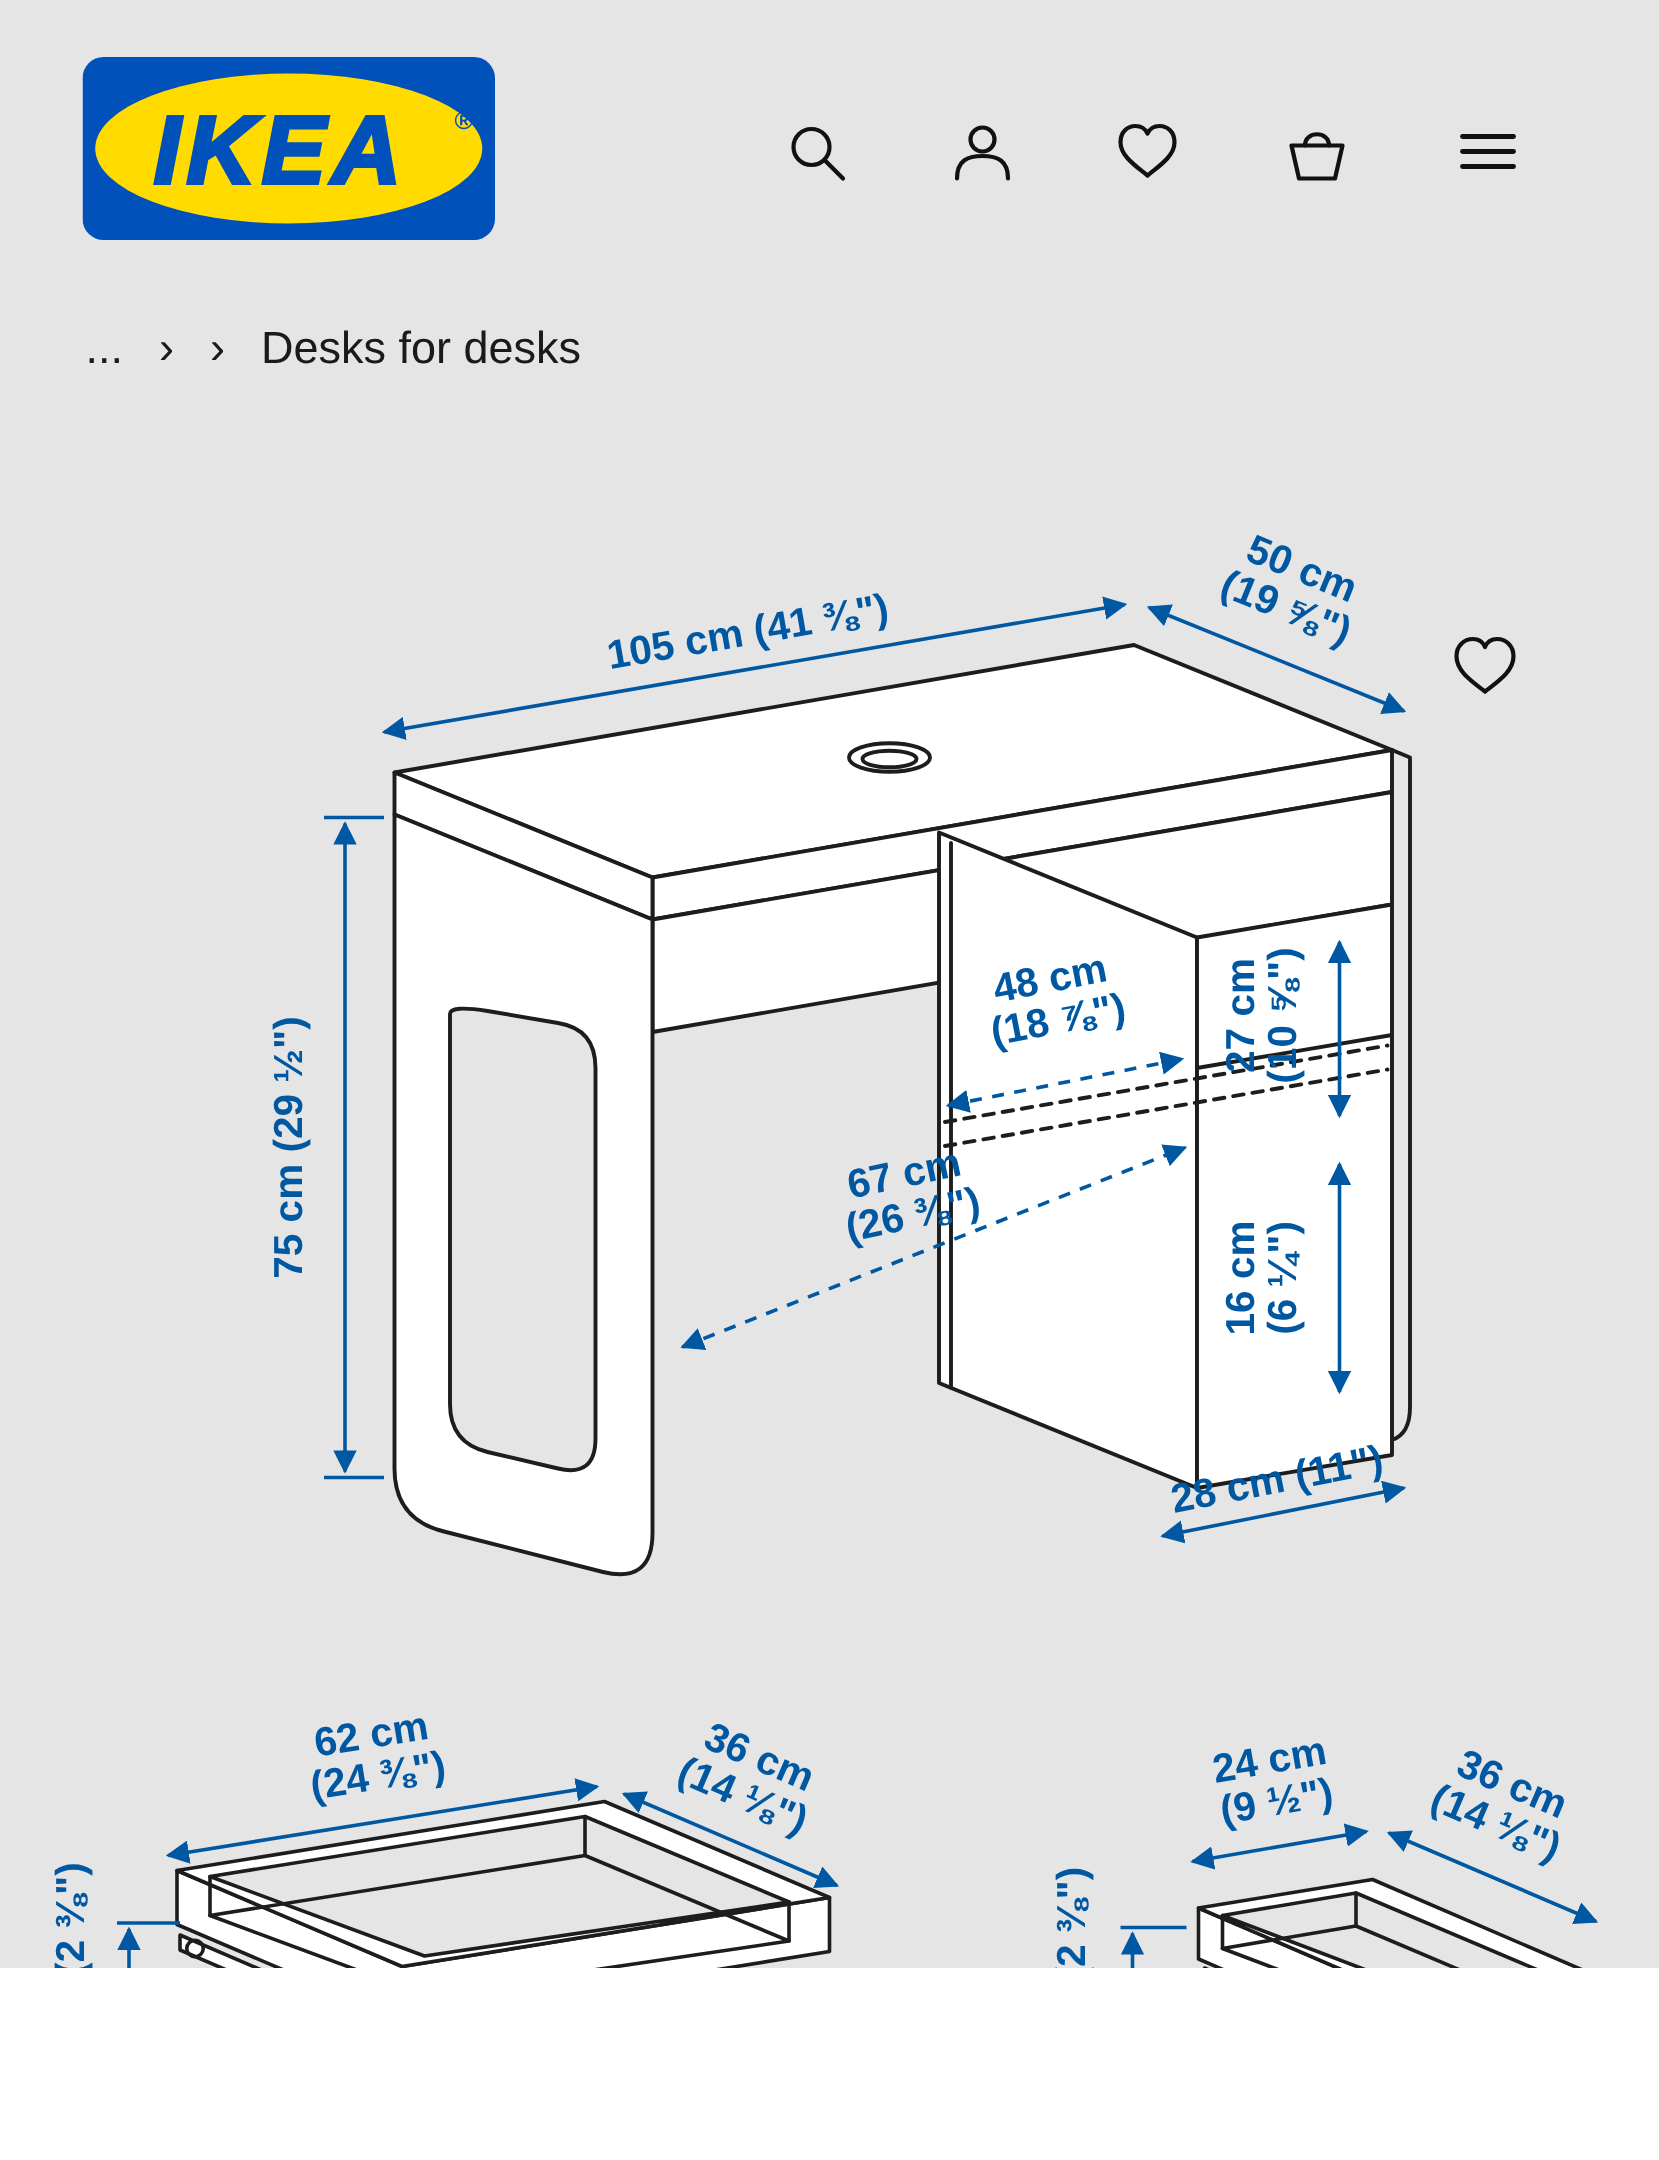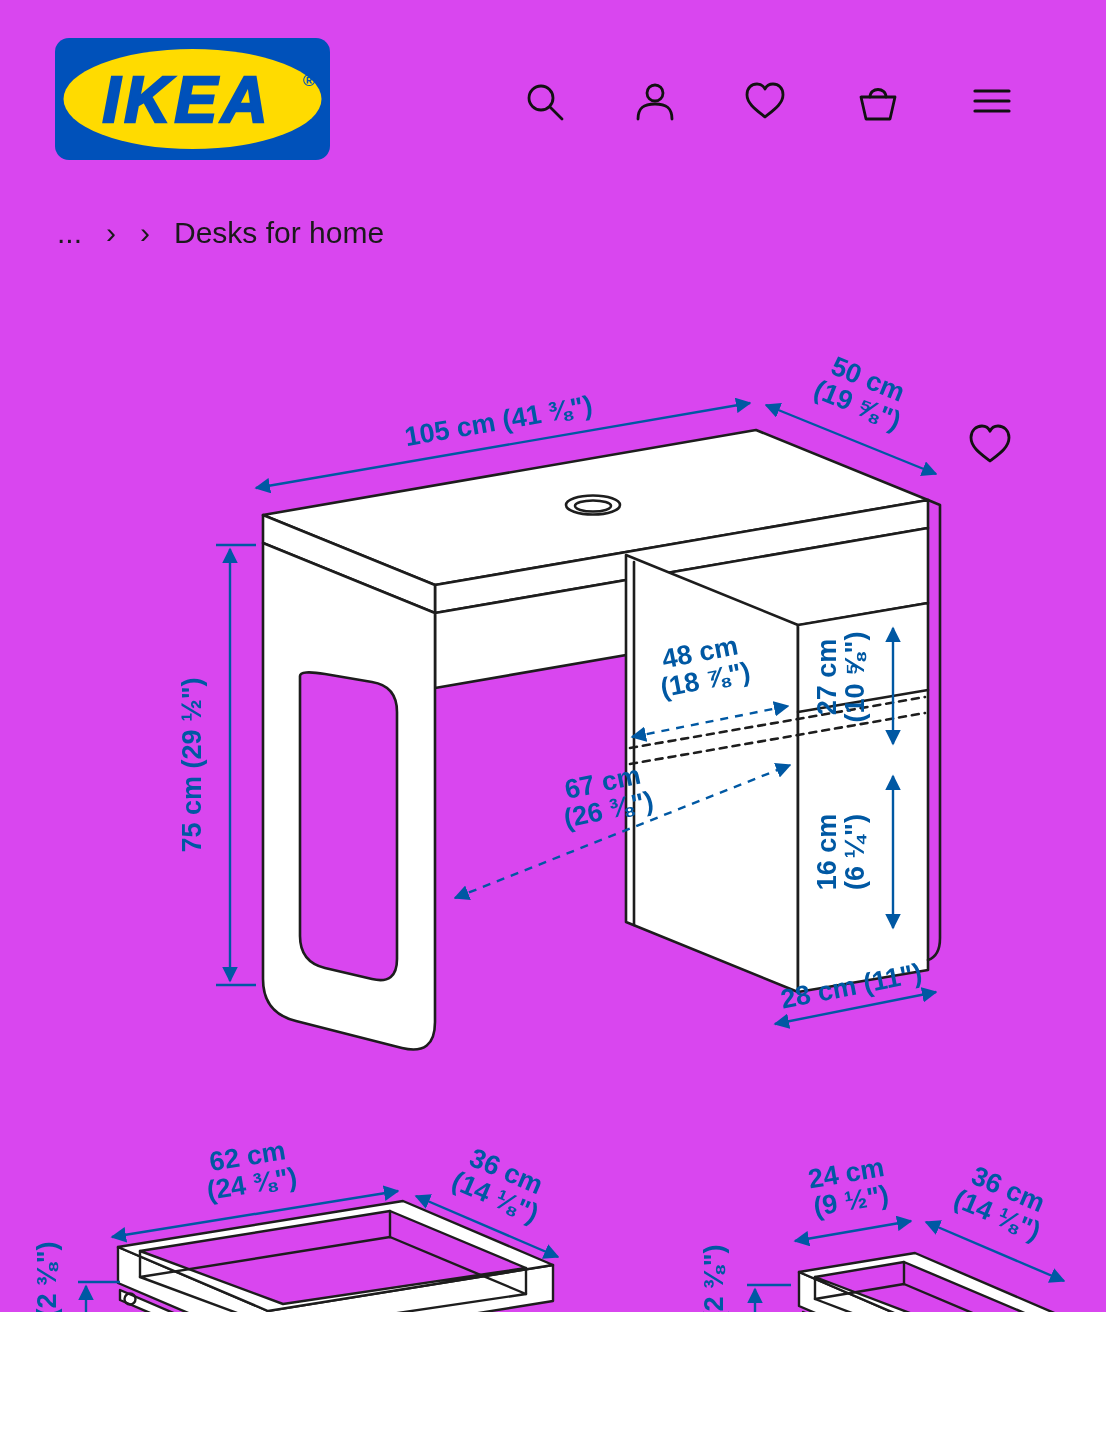--- a/index.html
+++ b/index.html
@@ -1,16 +1,16 @@
 <!DOCTYPE html>
 <html><head>
 <meta charset="utf-8">
 <style>
   html,body{margin:0;padding:0;background:#fff;}
-  .page{position:relative;width:1106px;height:1312px;background:#d946ef;overflow:hidden;
+  .page{position:relative;width:1106px;height:1312px;background:#e5e5e5;overflow:hidden;
         font-family:"Liberation Sans",sans-serif;color:#111;text-decoration:underline;}
   .logo{position:absolute;left:55px;top:38px;width:275px;height:122px;cursor:pointer;}
   .icon-btn{position:absolute;top:80px;width:44px;height:44px;background:none;border:none;
             padding:0;cursor:pointer;color:#111;}
   .icon-btn svg{display:block;width:44px;height:44px;}
   #btn-search{left:523px;} #btn-account{left:633px;} #btn-favorites{left:743px;}
   #btn-basket{left:856px;} #btn-menu{left:970px;}
   .breadcrumb{position:absolute;left:57px;top:216px;display:flex;align-items:center;gap:24px;
               font-size:30px;color:#1a1a1a;}
   .crumb{cursor:pointer;white-space:nowrap;}
@@ -61,21 +61,21 @@
       <line x1="5" y1="11" x2="39" y2="11"></line>
         <line x1="5" y1="21" x2="39" y2="21"></line>
         <line x1="5" y1="31" x2="39" y2="31"></line>
     </svg>
   </button>
 
   <nav class="breadcrumb">
     <span class="crumb">...</span>
     <span class="sep">›</span>
     <span class="sep">›</span>
-    <span class="crumb">Desks for home</span>
+    <span class="crumb">Desks for desks</span>
   </nav>
 
   <svg class="diagram-main" viewBox="0 330 1106 790">
     <defs>
       <marker id="ah" viewBox="0 0 10 10" refX="9" refY="5" markerWidth="6.5" markerHeight="6.5" orient="auto-start-reverse">
         <path d="M0,0 L10,5 L0,10 Z" fill="#0058A3"></path>
       </marker>
     </defs>
 
     <g stroke="#1d1d1d" stroke-width="2.6" fill="none" stroke-linejoin="round" stroke-linecap="round">

